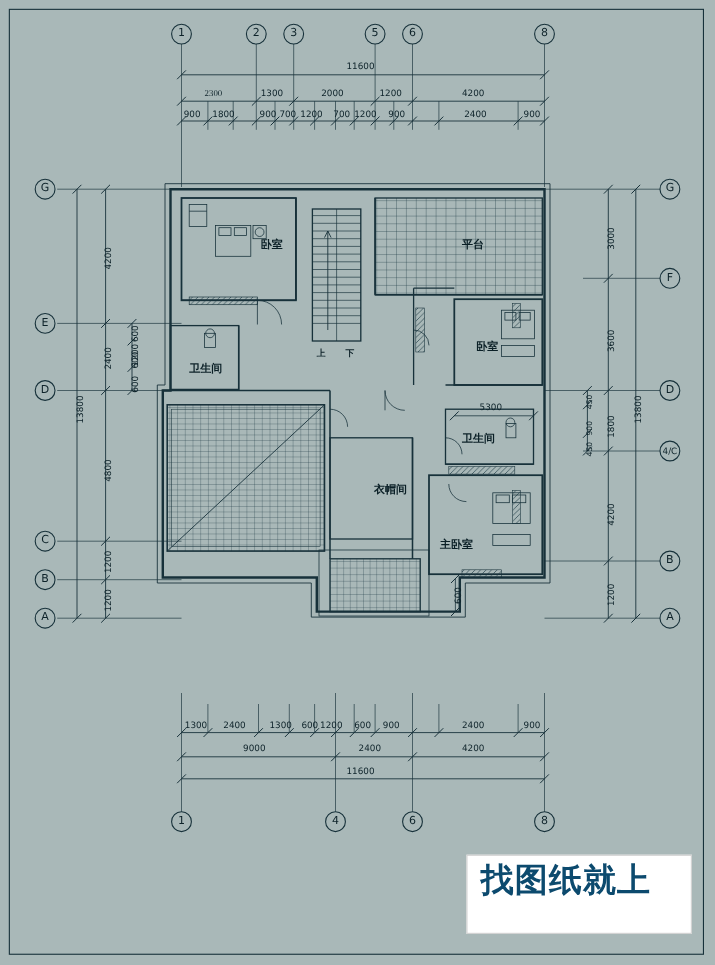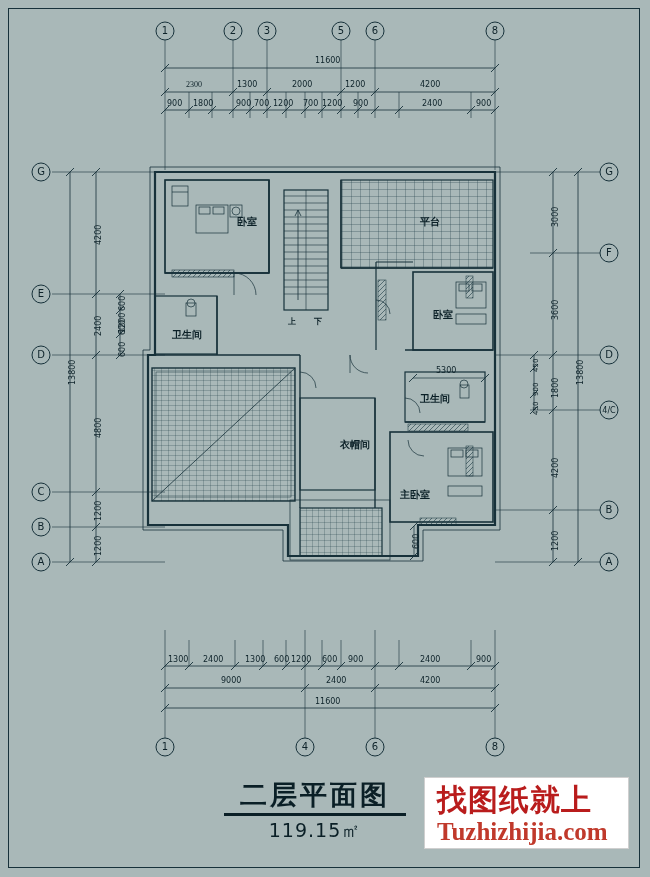--- a/index.html
+++ b/index.html
@@ -39,21 +39,21 @@
     letter-spacing:1px;
   }
   
   .logo{
     position:absolute;left:424px;top:777px;width:205px;height:72px;
     background:#ffffff;border:1px solid #cfcfcf;
     box-sizing:border-box;
   }
   .logo-l1{
     position:absolute;left:12px;top:2px;font-size:30px;font-weight:bold;
-    color:#b91c1c;font-family:"DejaVu Sans", sans-serif;letter-spacing:1px;
+    color:#0c4a6e;font-family:"DejaVu Sans", sans-serif;letter-spacing:1px;
   }
   .logo-l2{
     position:absolute;left:12px;top:40px;font-size:25px;font-weight:bold;
     color:#c0392b;font-family:"Liberation Serif", serif;letter-spacing:0px;
   }
   .lbl{
     position:absolute;color:#0d2229;font-size:8px;
     font-family:"DejaVu Sans", sans-serif;white-space:nowrap;
   }
   .lbl.v{
@@ -504,23 +504,17 @@
   <div class="room" style="left:237px;top:215px;">卧室</div>
   <div class="room" style="left:172px;top:328px;">卫生间</div>
   <div class="room" style="left:420px;top:215px;">平台</div>
   <div class="room" style="left:433px;top:308px;">卧室</div>
   <div class="room" style="left:420px;top:392px;">卫生间</div>
   <div class="room" style="left:340px;top:438px;">衣帽间</div>
   <div class="room" style="left:400px;top:472px;margin-top:16px;">主卧室</div>
   <div class="room" style="left:288px;top:316px;font-size:8px;">上</div>
   <div class="room" style="left:314px;top:316px;font-size:8px;">下</div>
 
-  <div class="title-wrap">
-    <div class="title-cn">二层平面图</div>
-    <div class="title-rule"></div>
-    <div class="title-area">119.15㎡</div>
-  </div>
 
   <div class="logo">
     <div class="logo-l1">找图纸就上</div>
-    <div class="logo-l2">Tuzhizhijia.com</div>
   </div>
 </div>
 
 </body></html>

